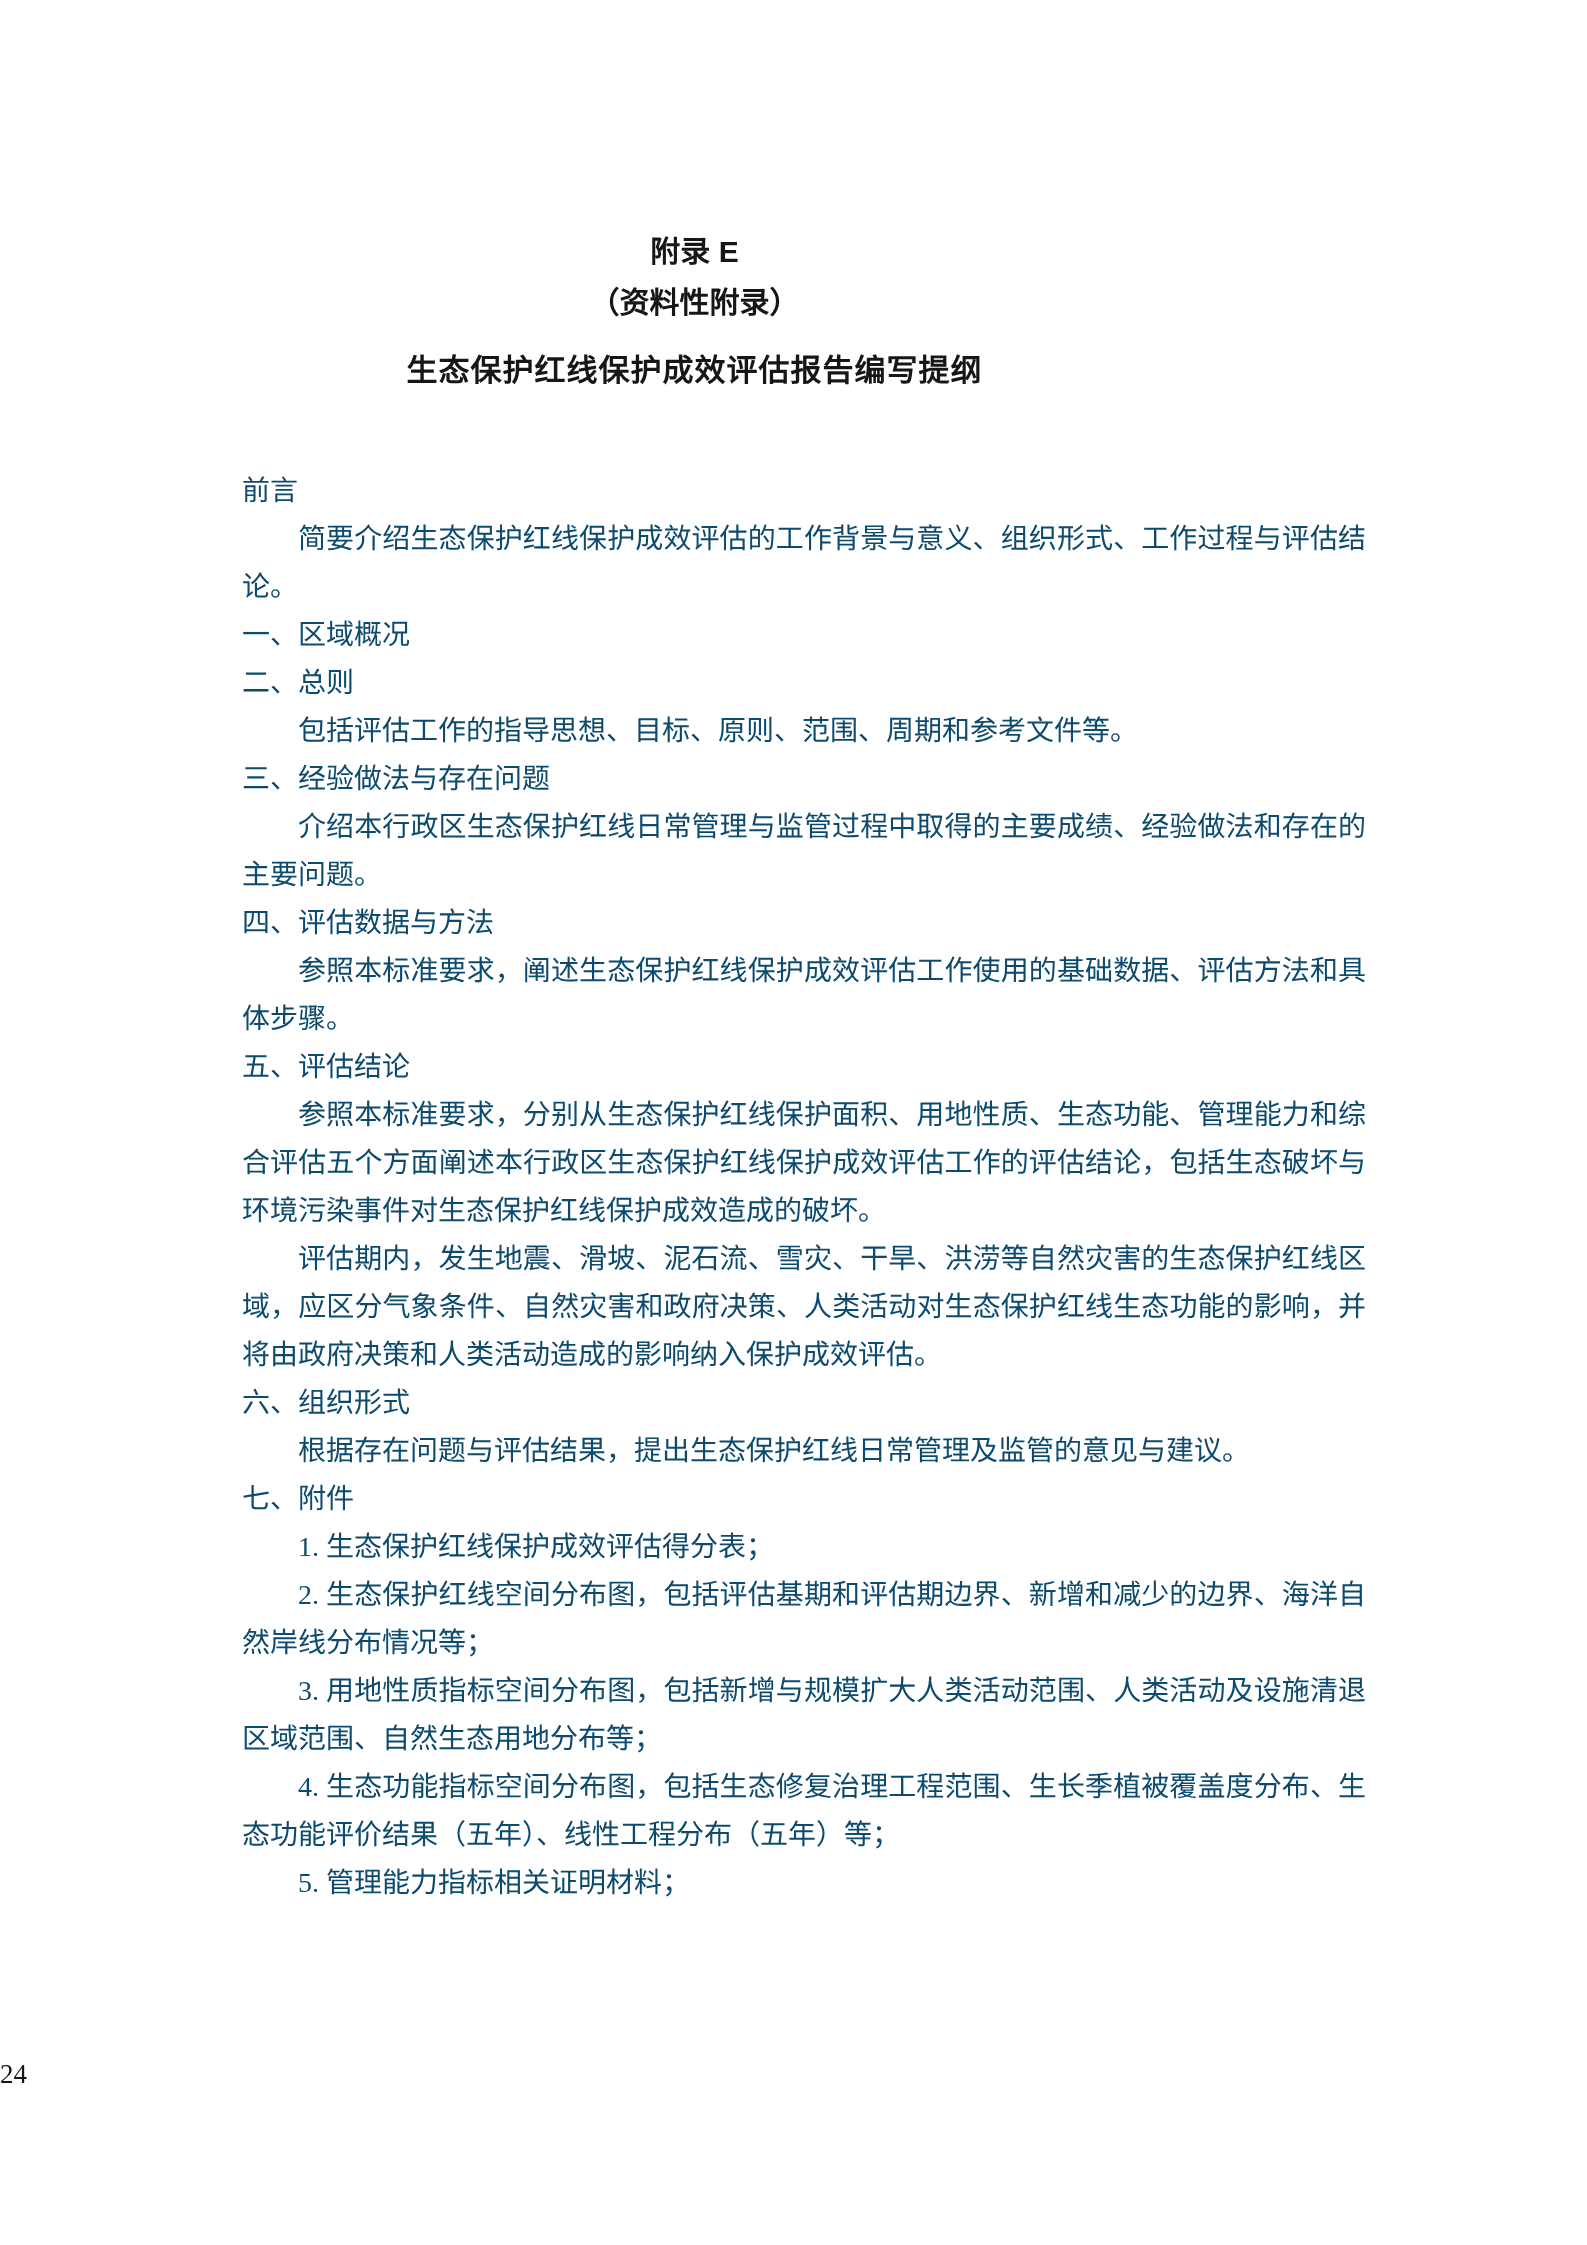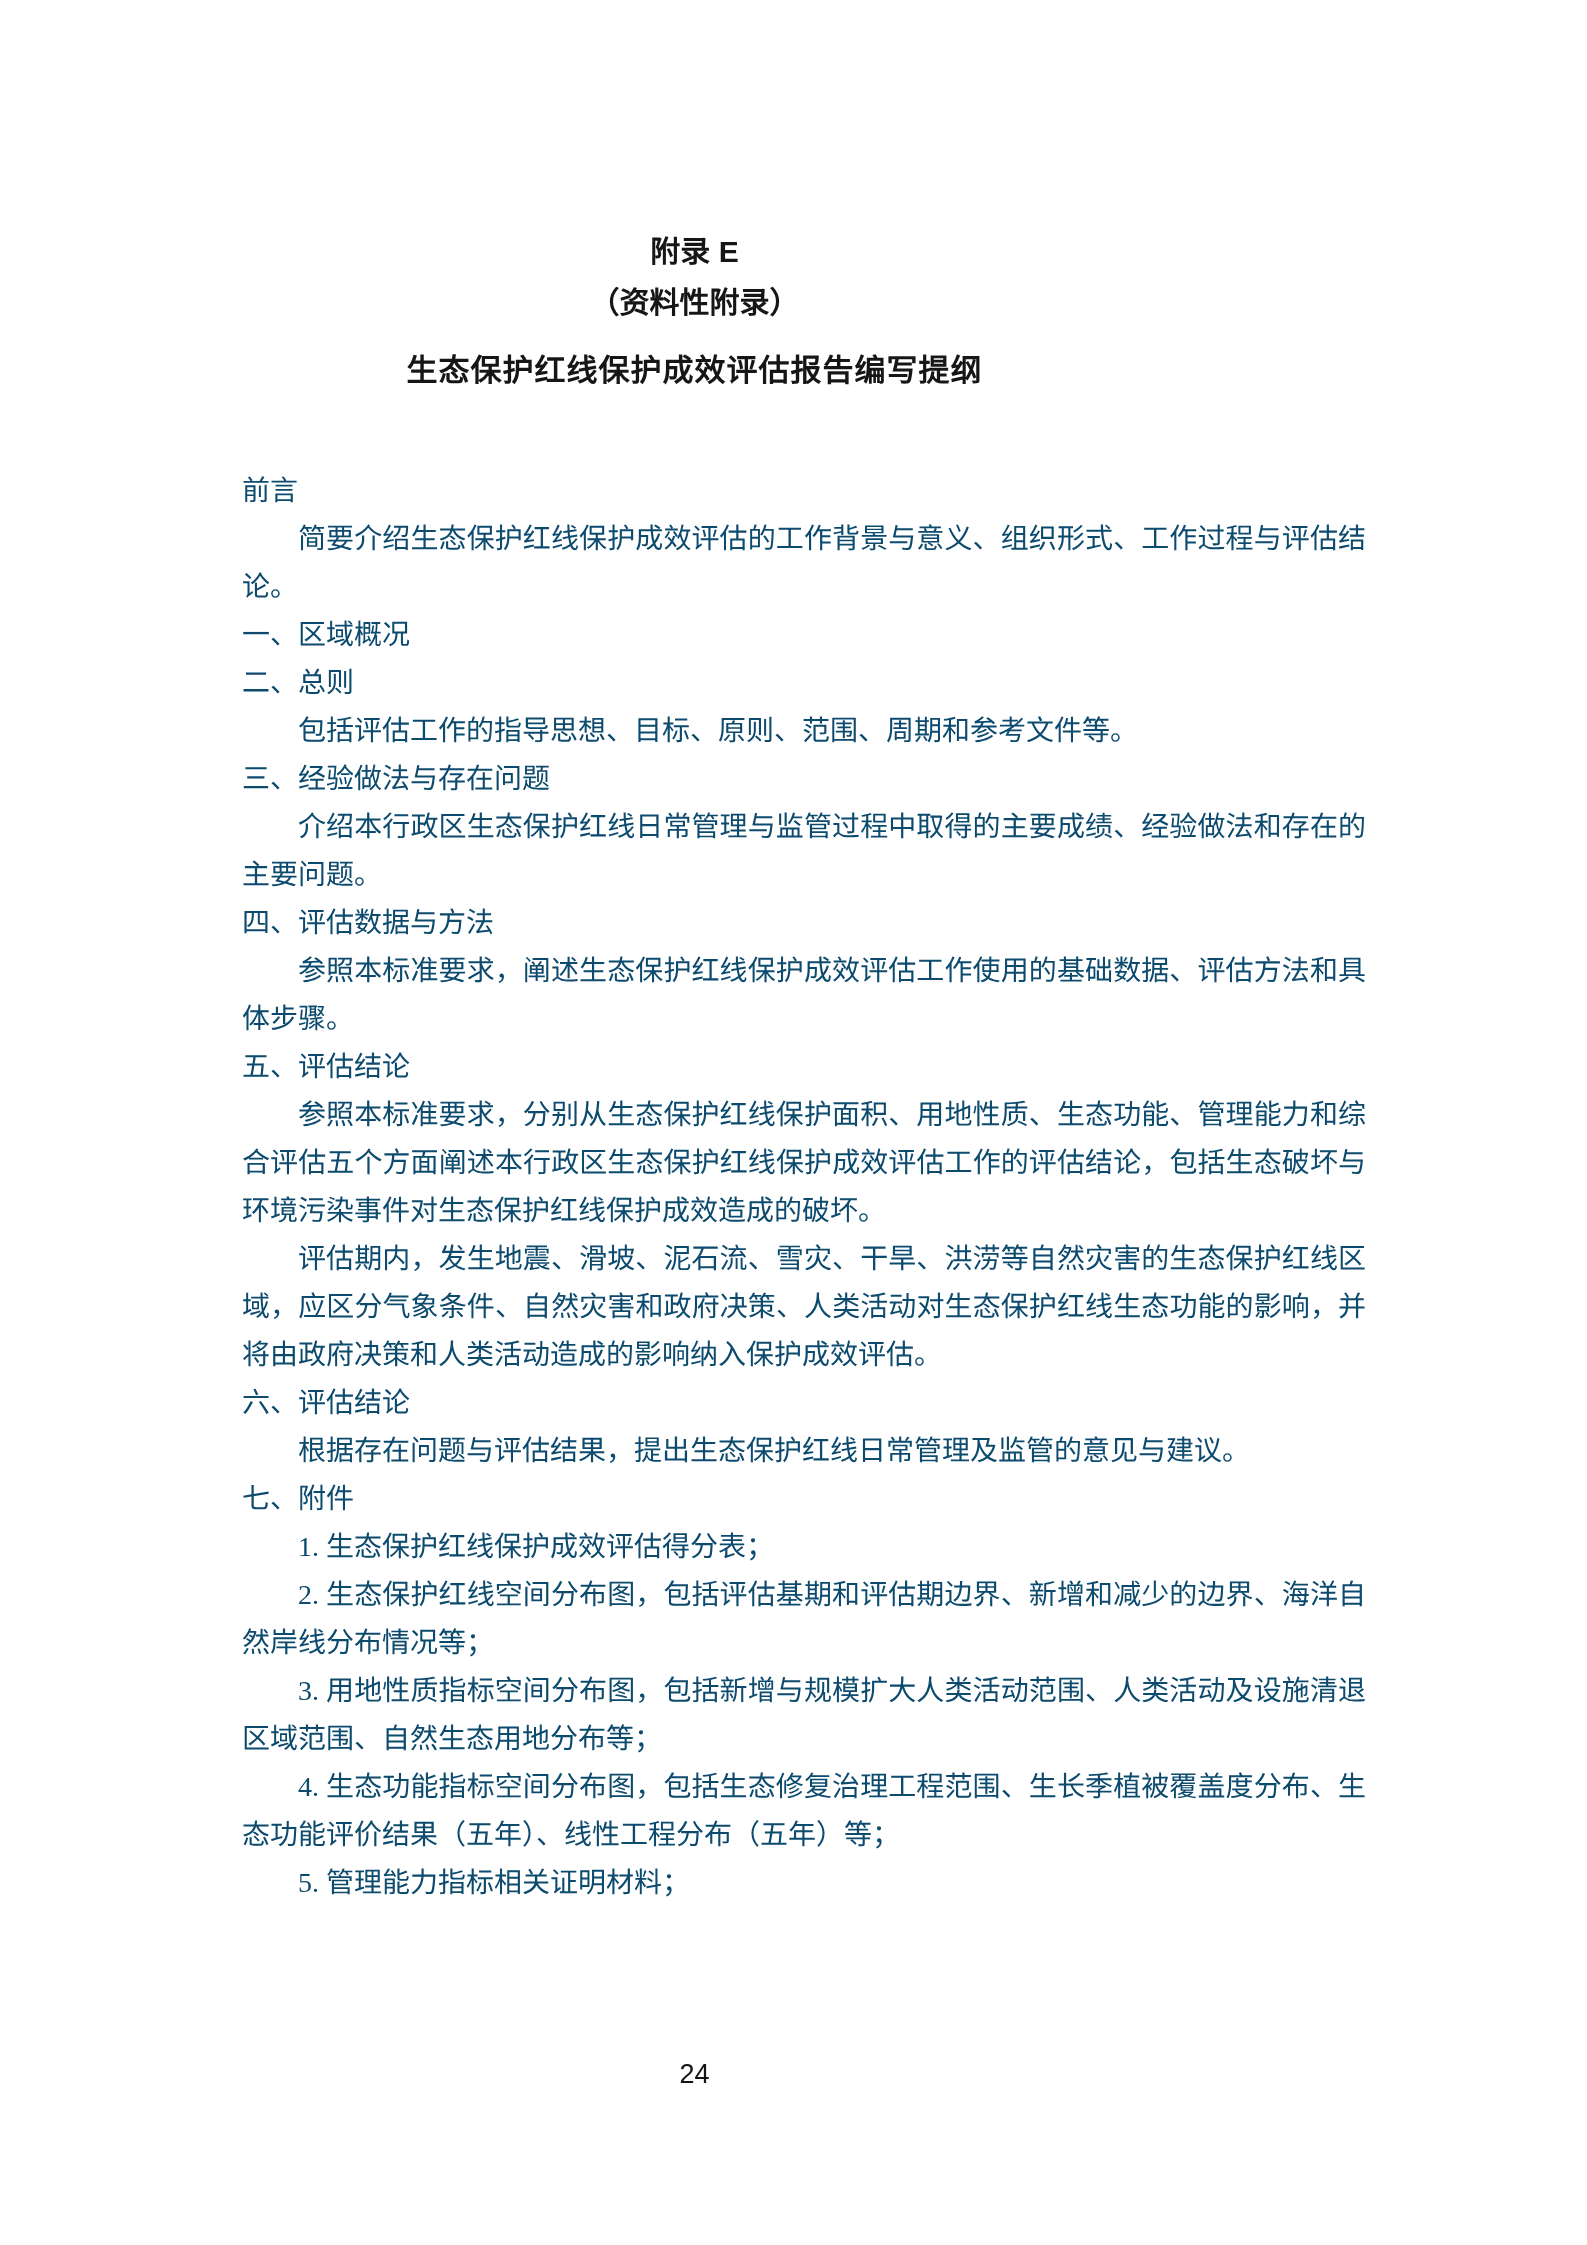--- a/index.html
+++ b/index.html
@@ -55,22 +55,22 @@
     text-indent: 0;
   }
   .para, .item {
     text-indent: 2em;
   }
   .doc-footer {
     position: absolute;
     left: 0;
     top: 2050px;
     width: 100%;
-    text-align: center;
-    font-family: Liberation Sans, sans-serif;
+    text-align: left;
+    font-family: Liberation Serif, serif;
     font-size: 27px;
     line-height: 48px;
     color: #141414;
   }
 </style>
 </head>
 <body>
 
 <div class="page">
 
@@ -86,21 +86,21 @@
     <p class="hd">一、区域概况</p>
     <p class="hd">二、总则</p>
     <p class="para">包括评估工作的指导思想、目标、原则、范围、周期和参考文件等。</p>
     <p class="hd">三、经验做法与存在问题</p>
     <p class="para">介绍本行政区生态保护红线日常管理与监管过程中取得的主要成绩、经验做法和存在的主要问题。</p>
     <p class="hd">四、评估数据与方法</p>
     <p class="para">参照本标准要求，阐述生态保护红线保护成效评估工作使用的基础数据、评估方法和具体步骤。</p>
     <p class="hd">五、评估结论</p>
     <p class="para">参照本标准要求，分别从生态保护红线保护面积、用地性质、生态功能、管理能力和综合评估五个方面阐述本行政区生态保护红线保护成效评估工作的评估结论，包括生态破坏与环境污染事件对生态保护红线保护成效造成的破坏。</p>
     <p class="para">评估期内，发生地震、滑坡、泥石流、雪灾、干旱、洪涝等自然灾害的生态保护红线区域，应区分气象条件、自然灾害和政府决策、人类活动对生态保护红线生态功能的影响，并将由政府决策和人类活动造成的影响纳入保护成效评估。</p>
-    <p class="hd">六、评估结论</p>
+    <p class="hd">六、组织形式</p>
     <p class="para">根据存在问题与评估结果，提出生态保护红线日常管理及监管的意见与建议。</p>
     <p class="hd">七、附件</p>
     <p class="item">1. 生态保护红线保护成效评估得分表；</p>
     <p class="item">2. 生态保护红线空间分布图，包括评估基期和评估期边界、新增和减少的边界、海洋自然岸线分布情况等；</p>
     <p class="item">3. 用地性质指标空间分布图，包括新增与规模扩大人类活动范围、人类活动及设施清退区域范围、自然生态用地分布等；</p>
     <p class="item">4. 生态功能指标空间分布图，包括生态修复治理工程范围、生长季植被覆盖度分布、生态功能评价结果（五年）、线性工程分布（五年）等；</p>
     <p class="item">5. 管理能力指标相关证明材料；</p>
   </main>
 
   <footer class="doc-footer">

